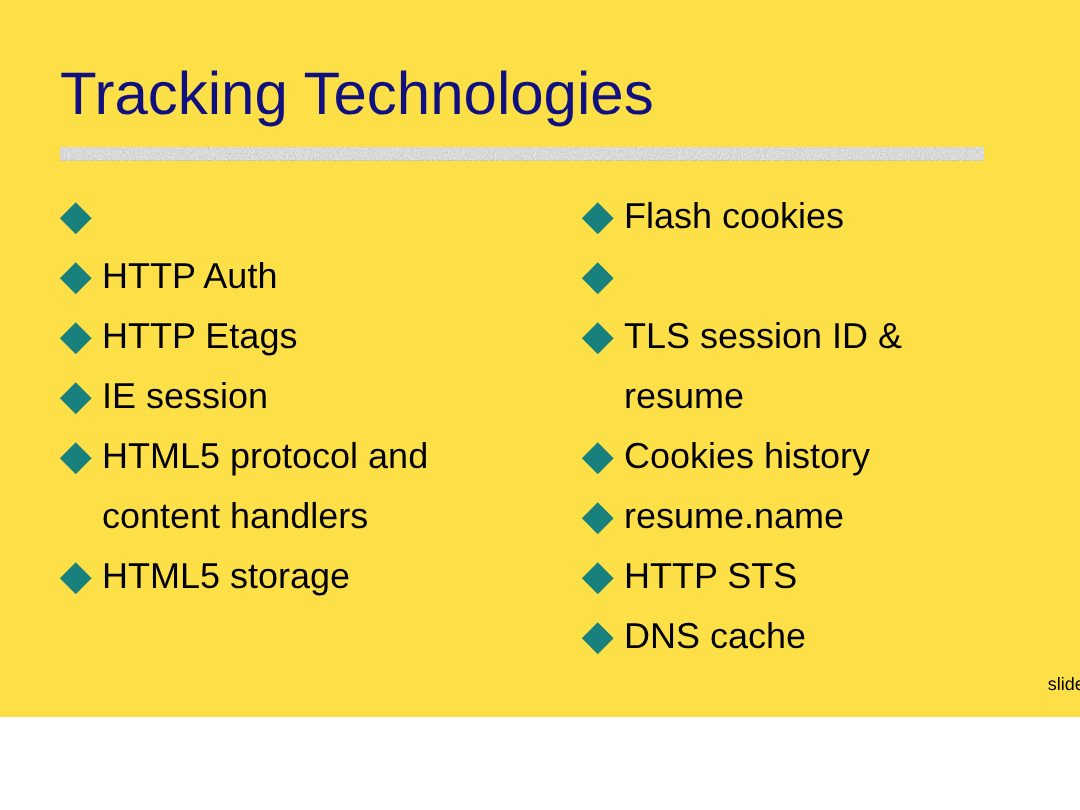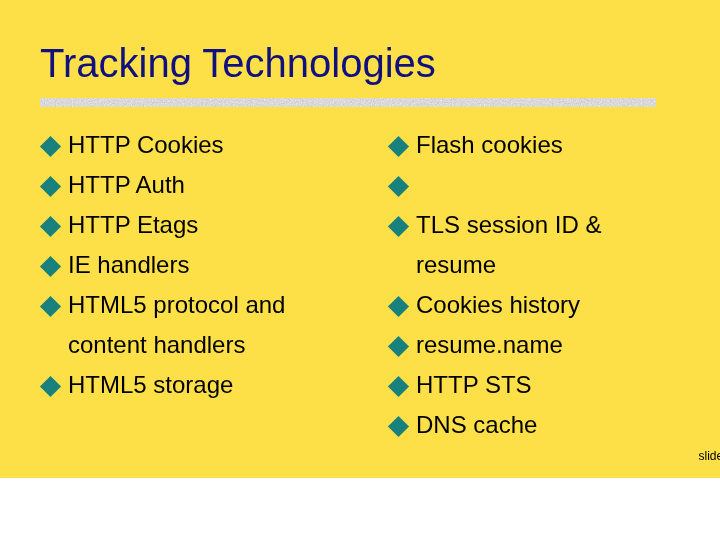--- a/index.html
+++ b/index.html
@@ -105,24 +105,24 @@
           <feFuncG type="linear" slope="0.55" intercept="0.42"></feFuncG>
           <feFuncB type="linear" slope="0.55" intercept="0.42"></feFuncB>
           <feFuncA type="linear" slope="0" intercept="1"></feFuncA>
         </feComponentTransfer>
       </filter>
       <rect width="100%" height="100%" fill="#a9a9a9" filter="url(#granite)"></rect>
     </svg>
   </div>
 
   <ul class="bullet-list left">
-      <li><span class="diamond"></span><span>HTTP Cookies</span></li>
+      <li><span class="diamond"></span></li>
       <li><span class="diamond"></span><span>HTTP Auth</span></li>
       <li><span class="diamond"></span><span>HTTP Etags</span></li>
-      <li><span class="diamond"></span><span>IE handlers</span></li>
+      <li><span class="diamond"></span><span>IE session</span></li>
       <li><span class="diamond"></span><span>HTML5 protocol and content handlers</span></li>
       <li><span class="diamond"></span><span>HTML5 storage</span></li>
     </ul>
 
   <ul class="bullet-list right">
       <li><span class="diamond"></span><span>Flash cookies</span></li>
       <li><span class="diamond"></span></li>
       <li><span class="diamond"></span><span>TLS session ID &amp; resume</span></li>
       <li><span class="diamond"></span><span>Cookies history</span></li>
       <li><span class="diamond"></span><span>resume.name</span></li>

